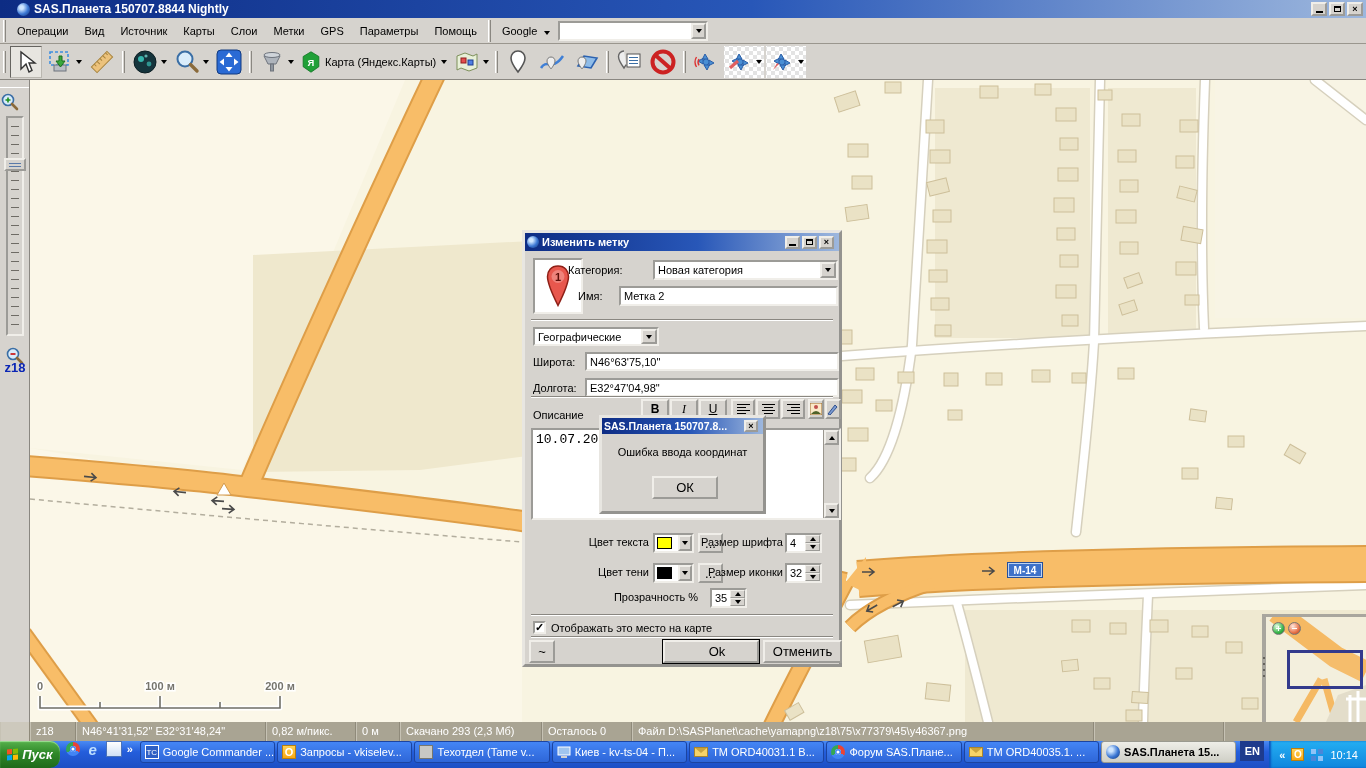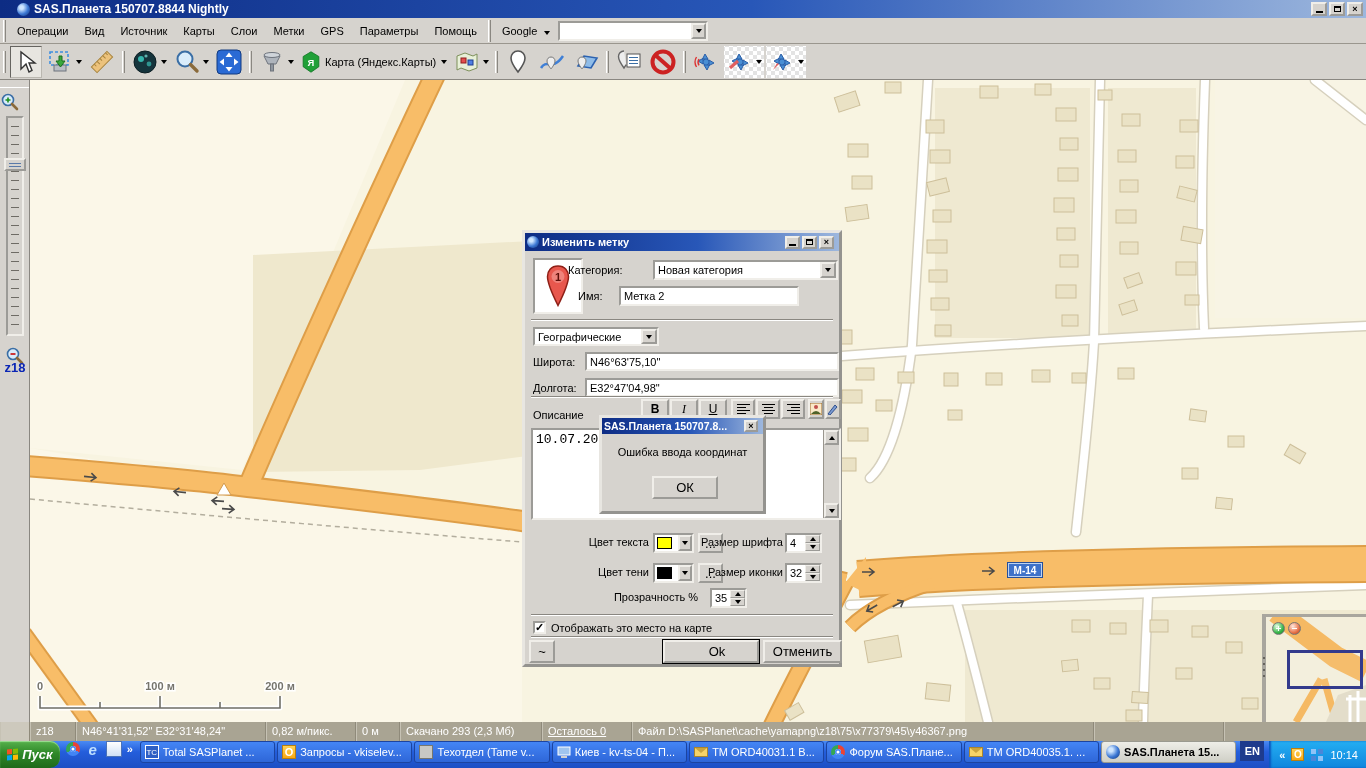--- a/index.html
+++ b/index.html
@@ -524,21 +524,21 @@
     </div>
 
     <span class="lbl" style="left:43px;top:31px;">Категория:</span>
     <div class="field combo" style="left:128px;top:27px;width:185px;height:20px;">
       <span>Новая категория</span>
       <span class="cbtn">
           <span class="caret"></span>
         </span>
     </div>
     <span class="lbl" style="left:53px;top:57px;">Имя:</span>
-    <div class="field" style="left:94px;top:53px;width:180px;height:20px;">
+    <div class="field" style="left:94px;top:53px;width:219px;height:20px;">
       <span>Метка 2</span>
     </div>
 
     <div class="hsep" style="left:6px;right:6px;top:86px;"></div>
 
     <div class="field combo" style="left:8px;top:94px;width:126px;height:19px;">
       <span>Географические</span>
       <span class="cbtn">
           <span class="caret"></span>
         </span>
@@ -673,21 +673,21 @@
   </div>
 </div>
 
 <div id="statusbar">
   <div class="cell first" style="width:30px;"></div>
   <div class="cell" style="width:46px;">z18</div>
   <div class="cell" style="width:190px;">N46°41'31,52" E32°31'48,24"</div>
   <div class="cell" style="width:90px;">0,82 м/пикс.</div>
   <div class="cell" style="width:44px;">0 м</div>
   <div class="cell" style="width:142px;">Скачано 293 (2,3 Мб)</div>
-  <div class="cell" style="width:90px;text-decoration:underline;">Осталось 0</div>
+  <div class="cell" style="width:90px;">Осталось 0</div>
   <div class="cell" style="width:462px;">Файл D:\SASPlanet\cache\yamapng\z18\75\x77379\45\y46367.png</div>
   <div class="cell" style="width:130px;"></div>
   <div class="cell" style="flex:1;border-right:none;"></div>
 </div>
 
 <div id="taskbar">
   <div id="start-button">
     <span class="winflag">
         <i></i>
         <i></i>
@@ -697,21 +697,21 @@
     <span>Пуск</span>
   </div>
   <div class="ql">
     <span class="ql-icon chrome-icon"></span>
     <span class="ql-icon" style="color:#bfe0ff;font-size:15px;font-weight:bold;font-style:italic;text-align:center;">e</span>
     <span class="ql-icon" style="background:linear-gradient(#fff,#cfe0f5);border:1px solid #4a72b8;"></span>
     <span style="color:#fff;font-weight:bold;">»</span>
   </div>
   <div class="task">
     <span class="ticn" style="background:#2d5fc4;border:1px solid #fff;color:#fff;font-size:8px;">TC</span>
-    <span>Total SASPlanet ...</span>
+    <span>Google Commander ...</span>
   </div>
   <div class="task">
     <span class="ticn outlook-icon">O</span>
     <span>Запросы - vkiselev...</span>
   </div>
   <div class="task">
     <span class="ticn" style="background:#c8c8c4;border:1px solid #77776f;"></span>
     <span>Техотдел (Tame v...</span>
   </div>
   <div class="task">

